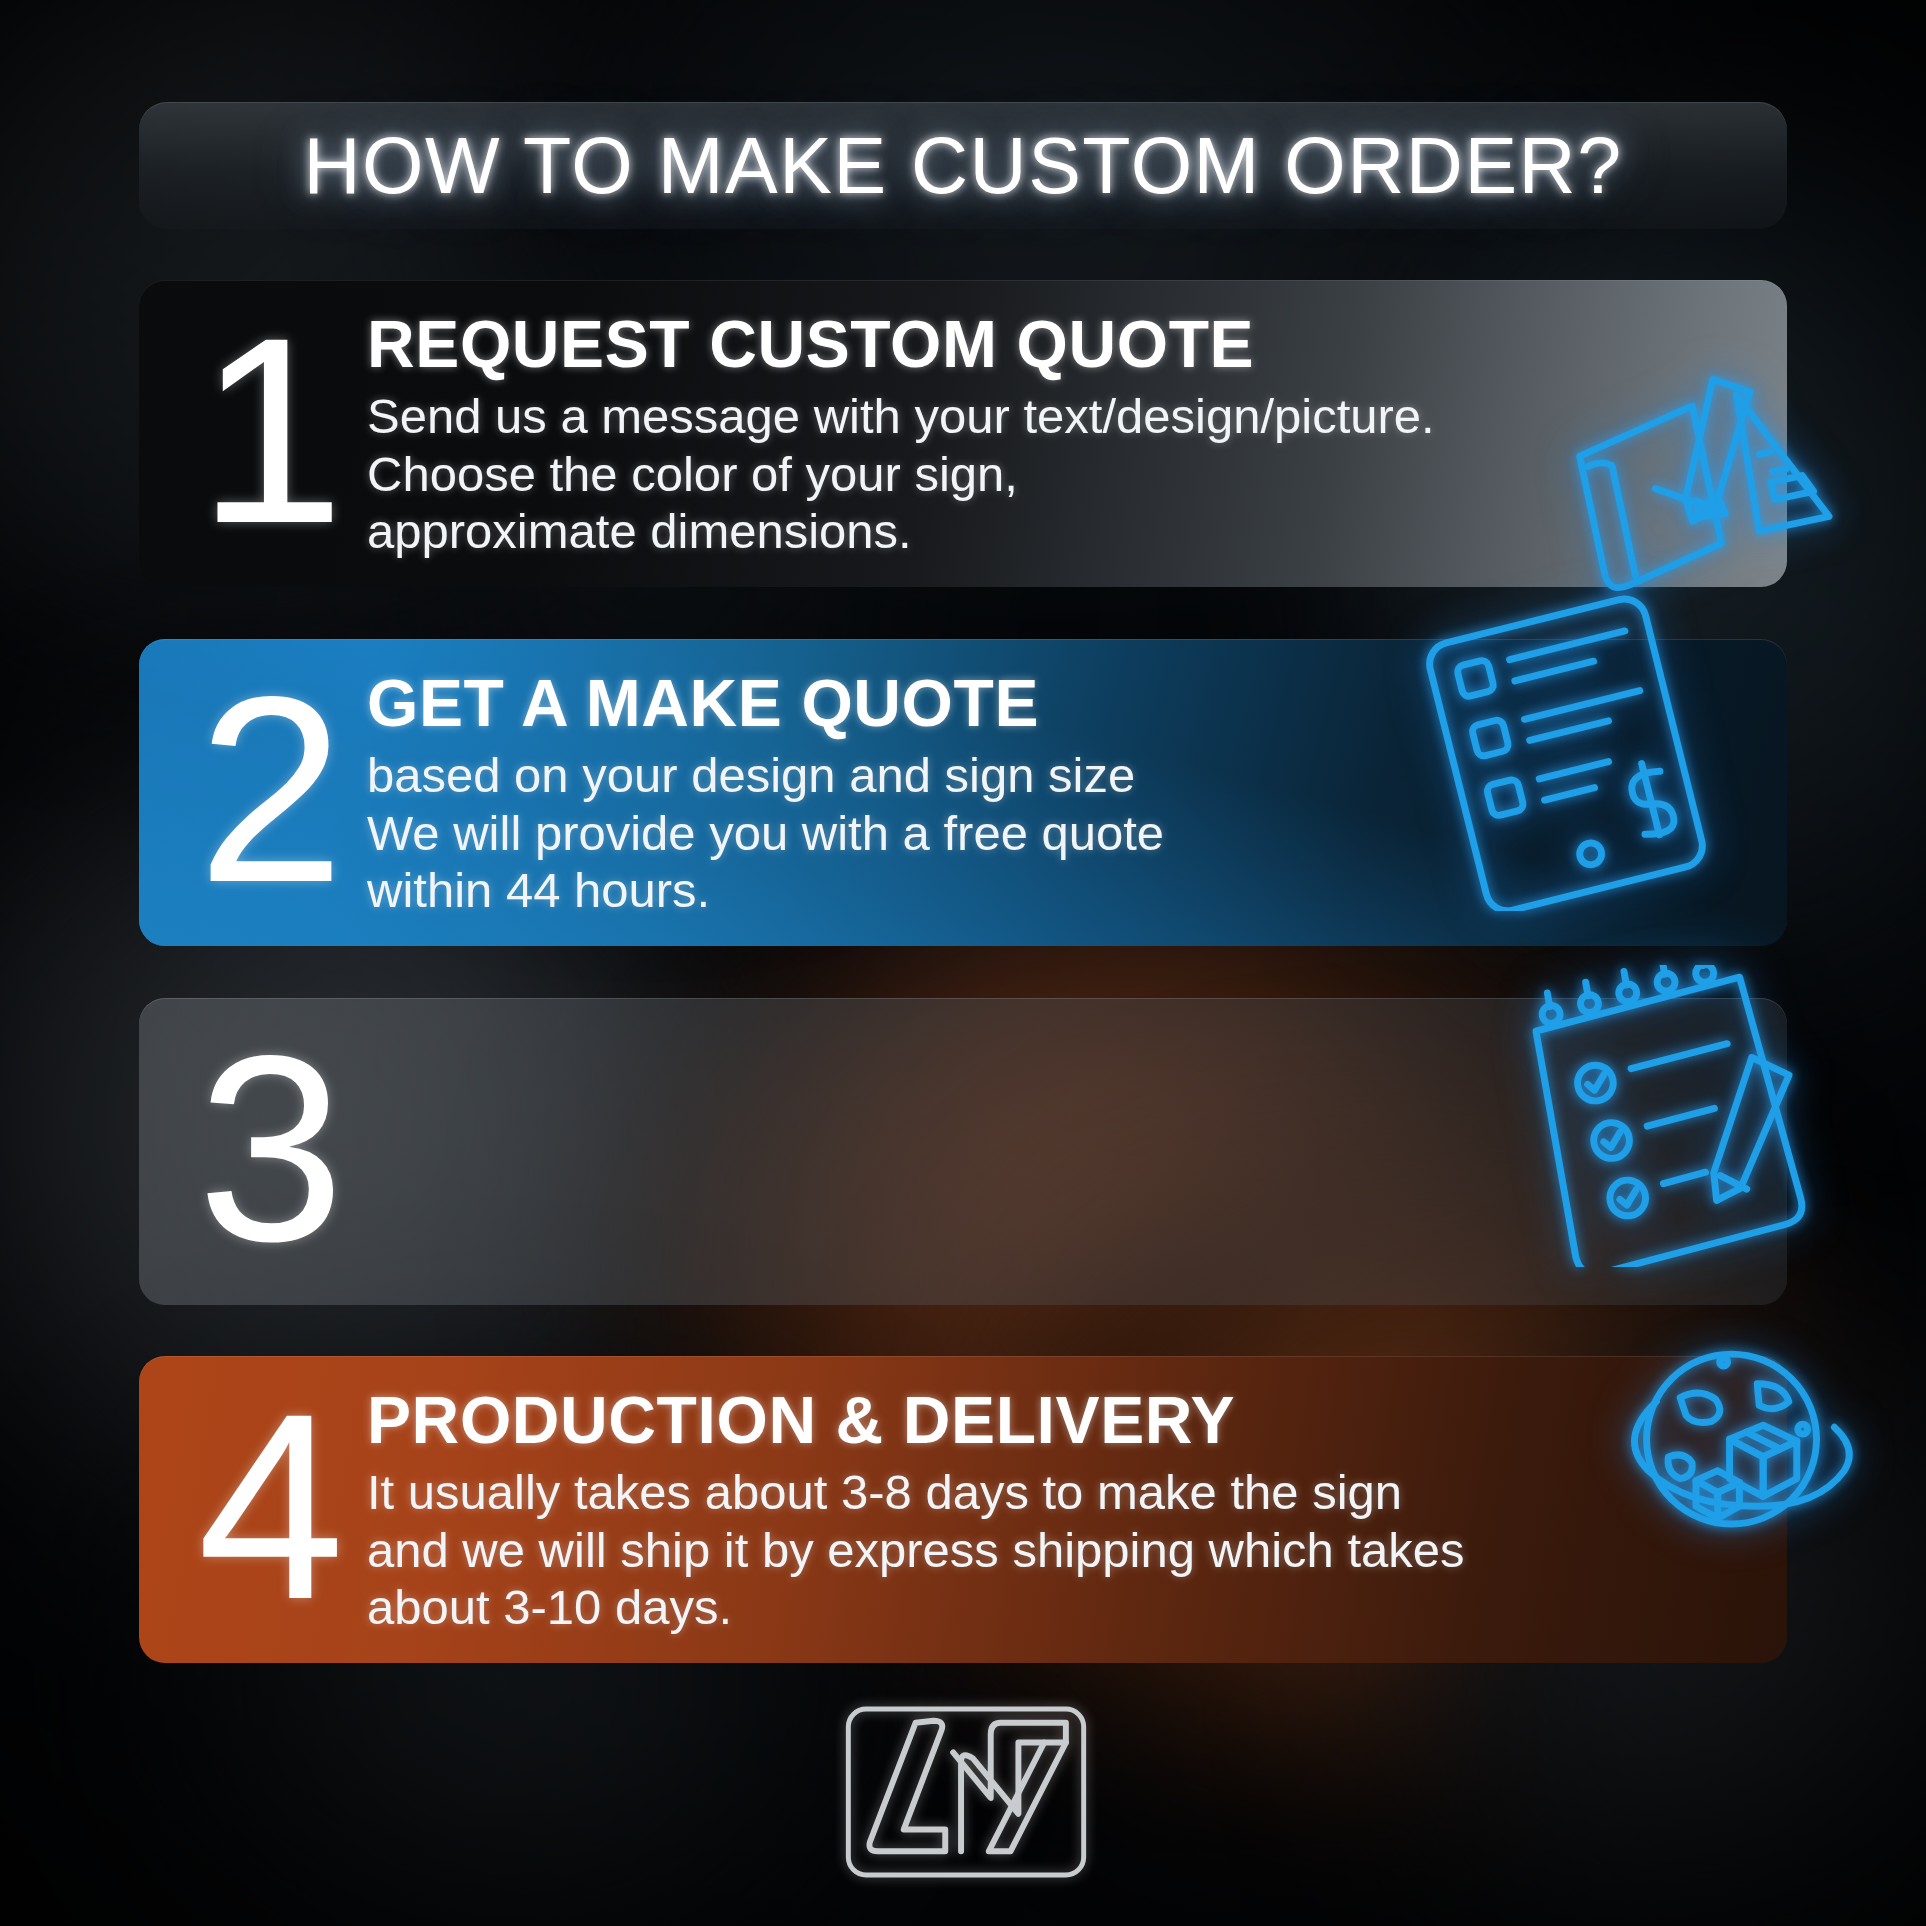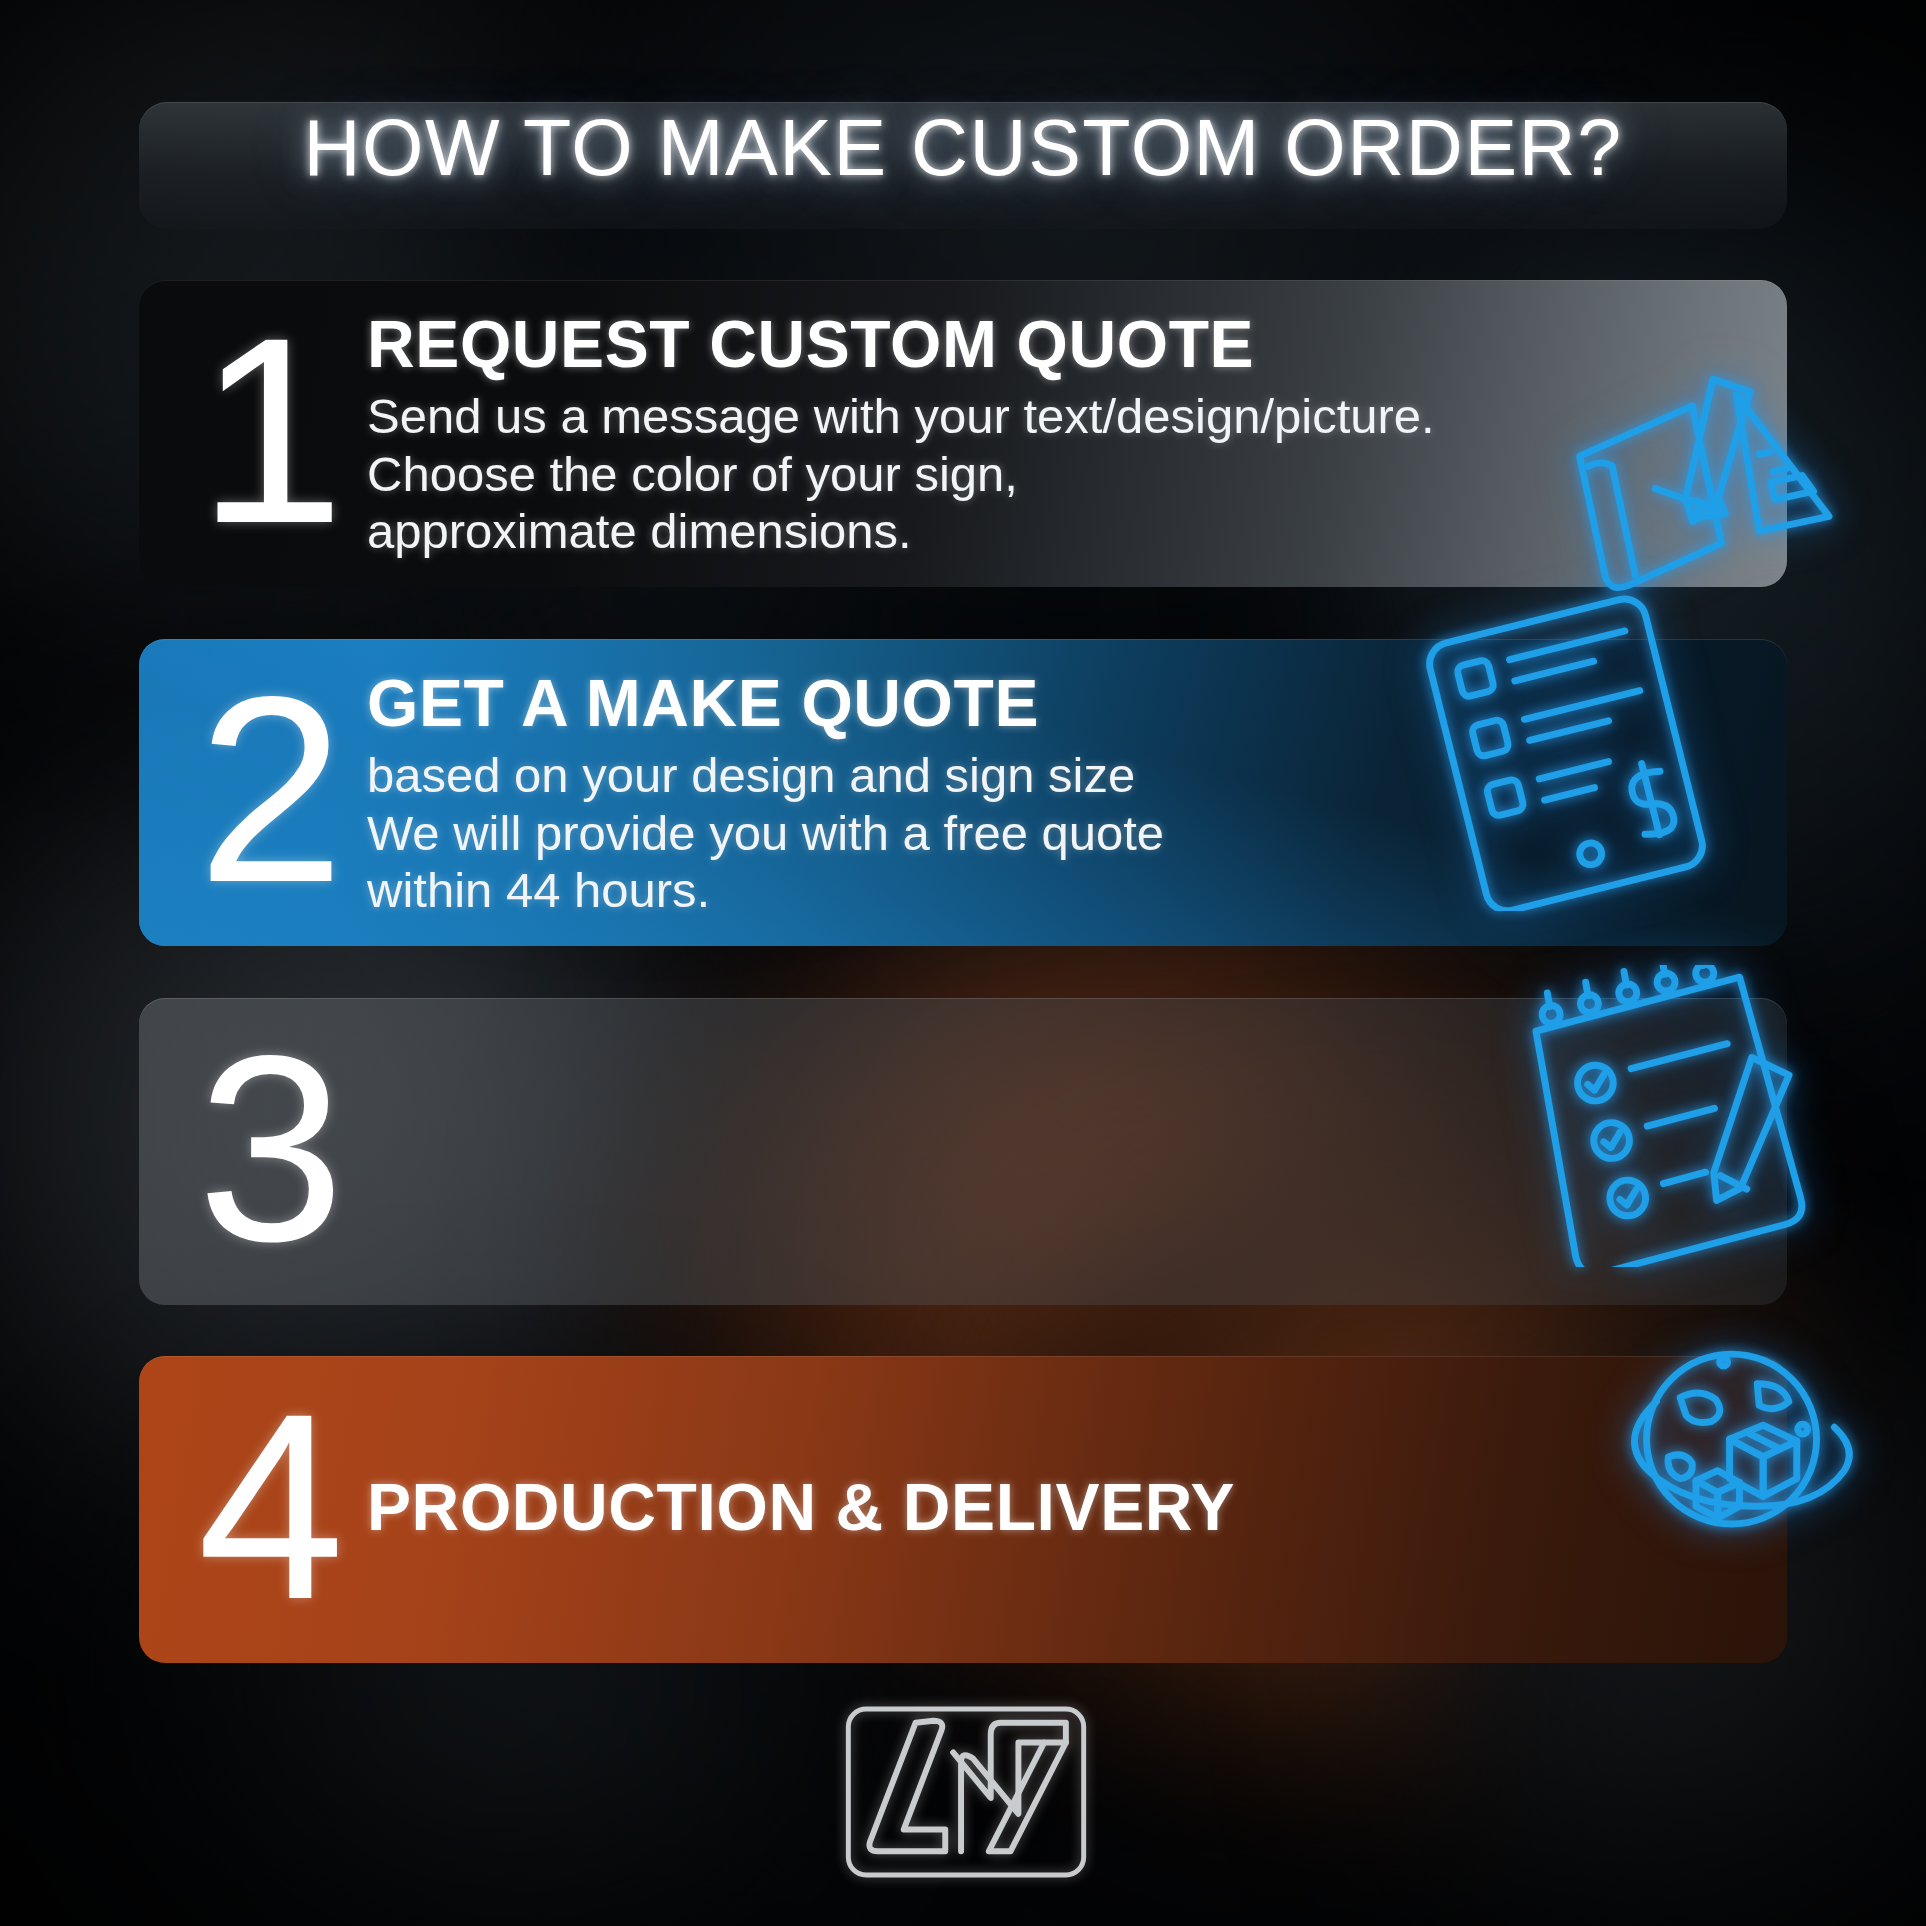--- a/index.html
+++ b/index.html
@@ -26,21 +26,21 @@
 
   
   #page{position:absolute;inset:0;z-index:3;}
 
   
   .title-pill{
     position:absolute;left:139px;top:102px;width:1648px;height:127px;
     border-radius:28px;
     background:linear-gradient(180deg,rgba(70,78,84,0.58) 0%,rgba(36,42,47,0.55) 55%,rgba(22,26,30,0.50) 100%);
     box-shadow:inset 0 1px 0 rgba(255,255,255,0.10);
-    display:flex;align-items:flex-start;justify-content:center;
+    display:flex;align-items:center;justify-content:center;
   }
   .title-text{
     font-size:79px;letter-spacing:1.5px;color:#ffffff;font-weight:400;
     font-family:"Liberation Sans",sans-serif;
     text-shadow:0 0 10px rgba(255,255,255,.85),0 0 28px rgba(200,225,255,.55),0 0 59px rgba(120,170,220,.35);
     white-space:nowrap;
   }
 
   
   .card{position:absolute;left:139px;width:1648px;border-radius:26px;overflow:visible;}
@@ -154,20 +154,25 @@
       <div class="num">3</div>
     </div>
   </div>
 
   <div class="card" id="card4">
     <div class="card-inner"></div>
     <div class="card-body">
       <div class="num">4</div>
       <div class="txt">
         <div class="h">PRODUCTION &amp; DELIVERY</div>
+        <div class="p">
+          <div>It usually takes about 3-8 days to make the sign</div>
+          <div>and we will ship it by express shipping which takes</div>
+          <div>about 3-10 days.</div>
+        </div>
       </div>
     </div>
   </div>
 
   <svg class="icon-art" id="icon1" viewBox="0 0 300 265">
     <g fill="none" stroke="#1f9fe8" stroke-width="7" stroke-linecap="round" stroke-linejoin="round" transform="rotate(-12 150 132)">
 
       <path d="M28 84 L150 58 L150 200 L50 222 Q28 226 28 206 Z"></path>
       <path d="M34 96 Q48 92 58 100 L58 214"></path>
 

